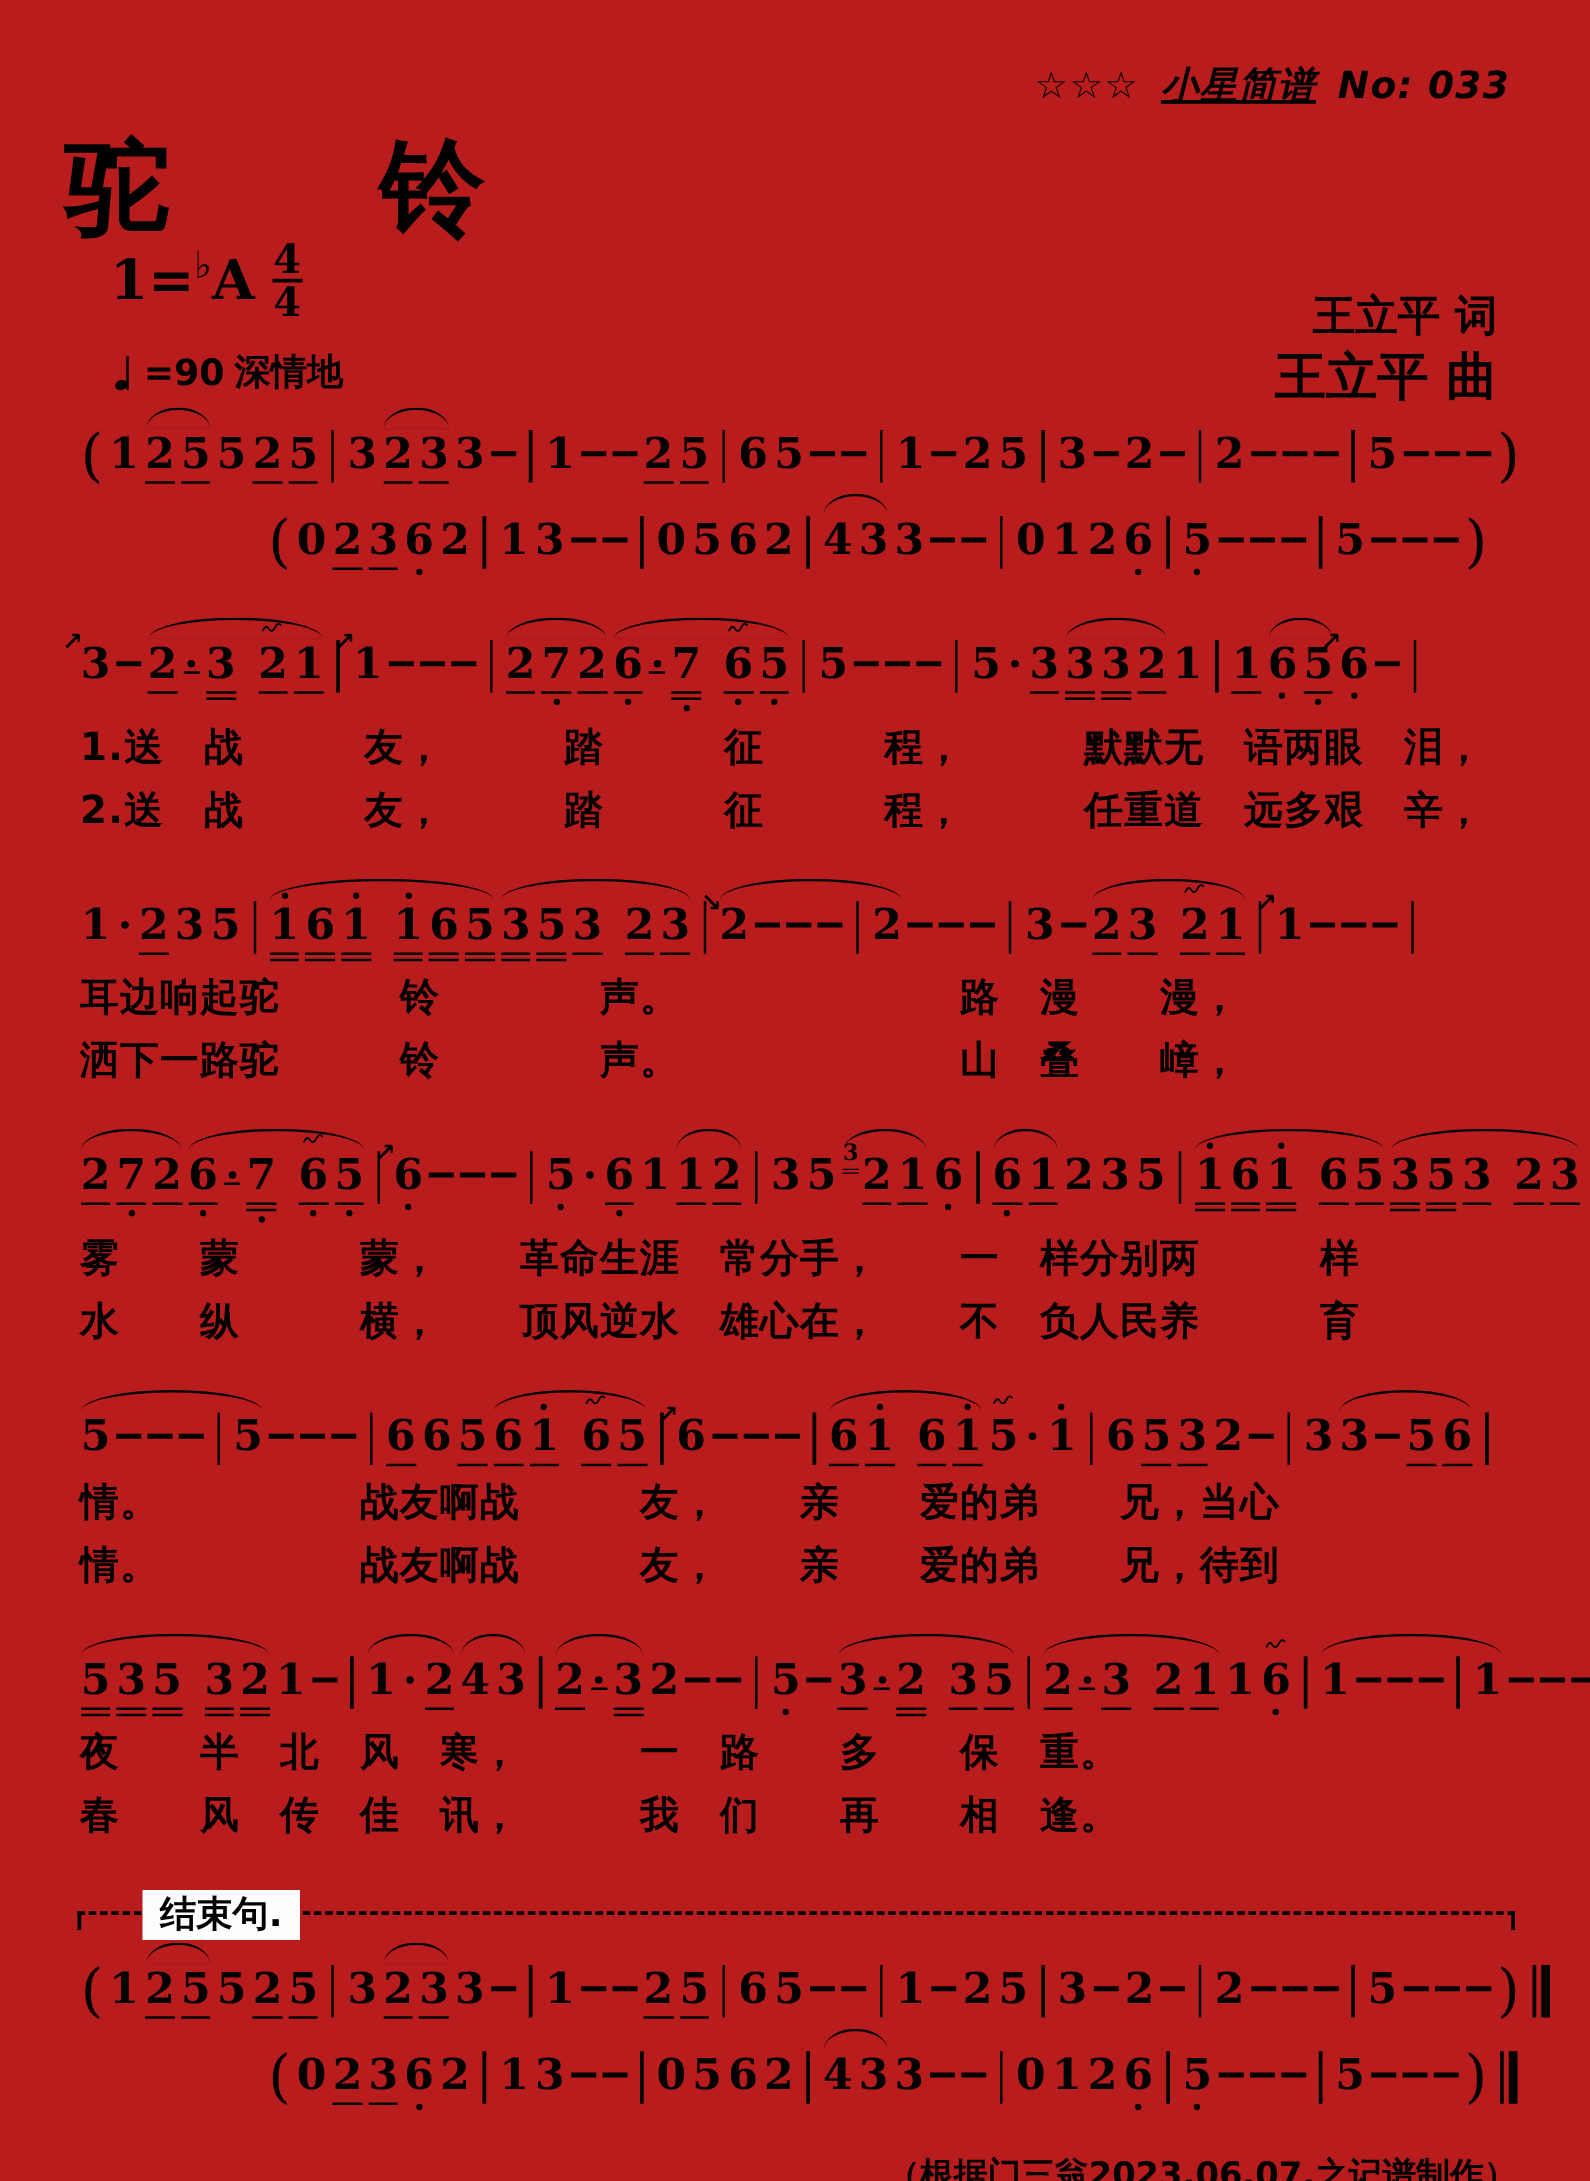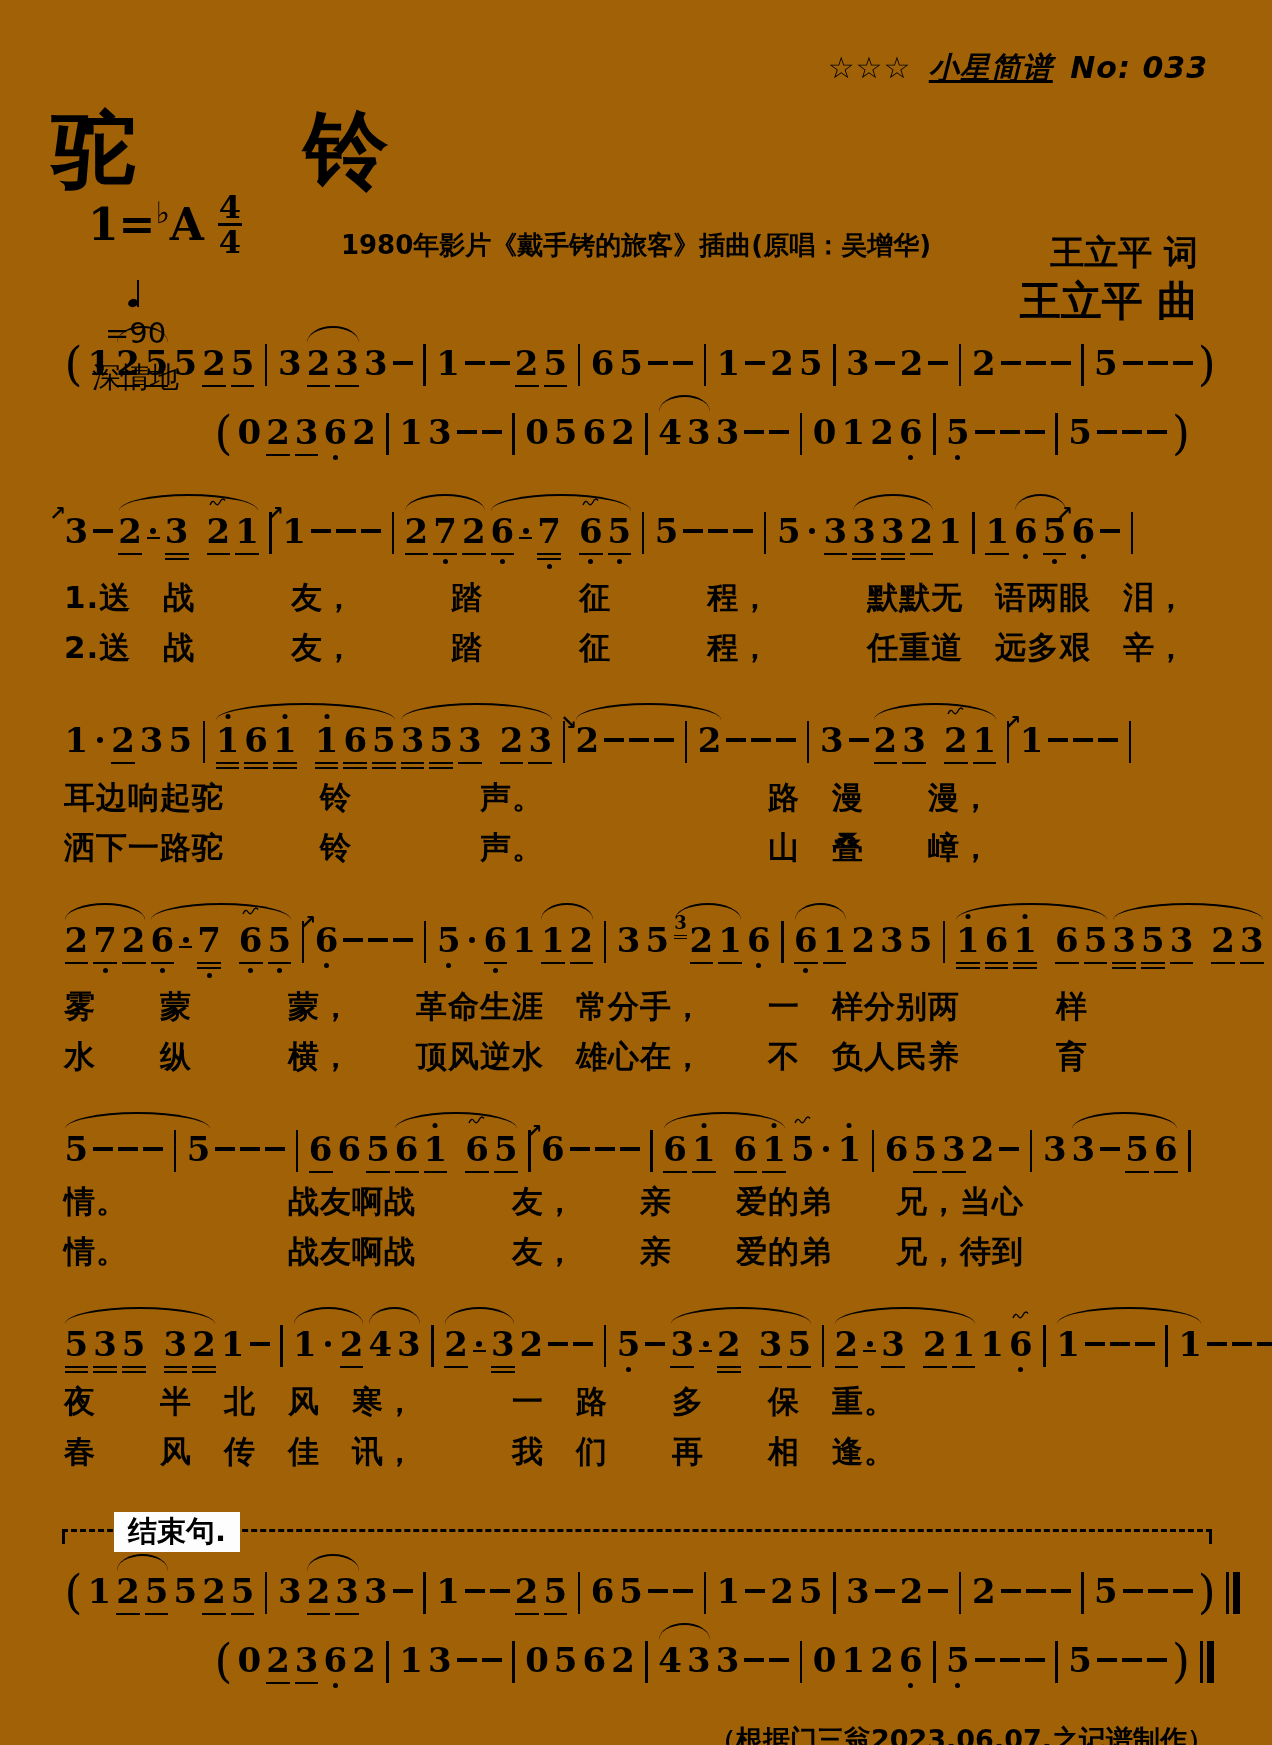--- a/index.html
+++ b/index.html
@@ -1,32 +1,32 @@
 <!DOCTYPE html>
 <html><head>
 <meta charset="utf-8">
 <style>
   html,body{margin:0;padding:0;background:#888;}
-  .page{width:1272px;height:1745px;background:#a16207;position:relative;margin:0 auto;
+  .page{width:1272px;height:1745px;background:#b91c1c;position:relative;margin:0 auto;
         box-sizing:border-box;padding:0 52px;overflow:hidden;
         font-family:"DejaVu Sans",sans-serif;color:#000;}
   
   .head{position:relative;height:318px;}
   .brand{position:absolute;top:48px;right:12px;font-size:30px;font-style:italic;font-weight:700;
          letter-spacing:1px;}
   .brand .series{text-decoration:underline;margin:0 6px;}
   .title{position:absolute;top:108px;left:0;width:100%;
          font-family:"DejaVu Serif",serif;font-size:84px;font-weight:900;white-space:pre;line-height:1;}
   .keysig{position:absolute;left:36px;top:192px;font-family:"DejaVu Serif",serif;
           font-size:44px;font-weight:800;display:flex;align-items:center;}
   .keysig .flat{font-size:30px;position:relative;top:-12px;}
   .frac{display:inline-flex;flex-direction:column;align-items:center;margin-left:14px;}
   .frac span{font-size:32px;line-height:30px;font-weight:800;}
   .frac .fbar{width:24px;height:3px;background:#000;margin:1px 0;}
-  .tempo{position:absolute;left:40px;top:278px;font-size:29px;font-weight:400;display:flex;align-items:center;gap:8px;flex-direction:column;}
+  .tempo{position:absolute;left:40px;top:278px;font-size:29px;font-weight:700;display:flex;align-items:center;gap:8px;}
   .qn{display:inline-block;position:relative;width:15px;height:30px;}
   .qn::before{content:"";position:absolute;bottom:1px;left:0;width:10px;height:8px;background:#000;
               border-radius:50%;transform:rotate(-20deg);}
   .qn::after{content:"";position:absolute;left:8.5px;top:2px;width:2.5px;height:27px;background:#000;}
   .origin{position:absolute;top:228px;left:0;width:100%;text-align:center;font-size:26px;font-weight:600;}
   .performer{position:absolute;top:272px;left:0;width:100%;text-align:center;font-size:31px;
              font-weight:700;letter-spacing:5px;}
   .credit1{position:absolute;right:22px;top:230px;font-size:34px;font-weight:700;}
   .credit2{position:absolute;right:22px;top:274px;font-size:41px;font-weight:700;}
   
@@ -86,21 +86,20 @@
         <span>4</span>
         <span class="fbar"></span>
         <span>4</span>
       </span>
     </div>
     <div class="tempo">
       <span class="qn"></span>
       <span>=90</span>
       <span>深情地</span>
     </div>
-    <div class="origin">1980年影片《戴手铐的旅客》插曲(原唱：吴增华)</div>
     <div class="credit1">王立平 词</div>
     <div class="credit2">王立平 曲</div>
   </div>
 
   <div class="mline">
       <span class="grp">
         <span class="note paren">
           <span class="mn">(</span>
         </span>
         <span class="note">

